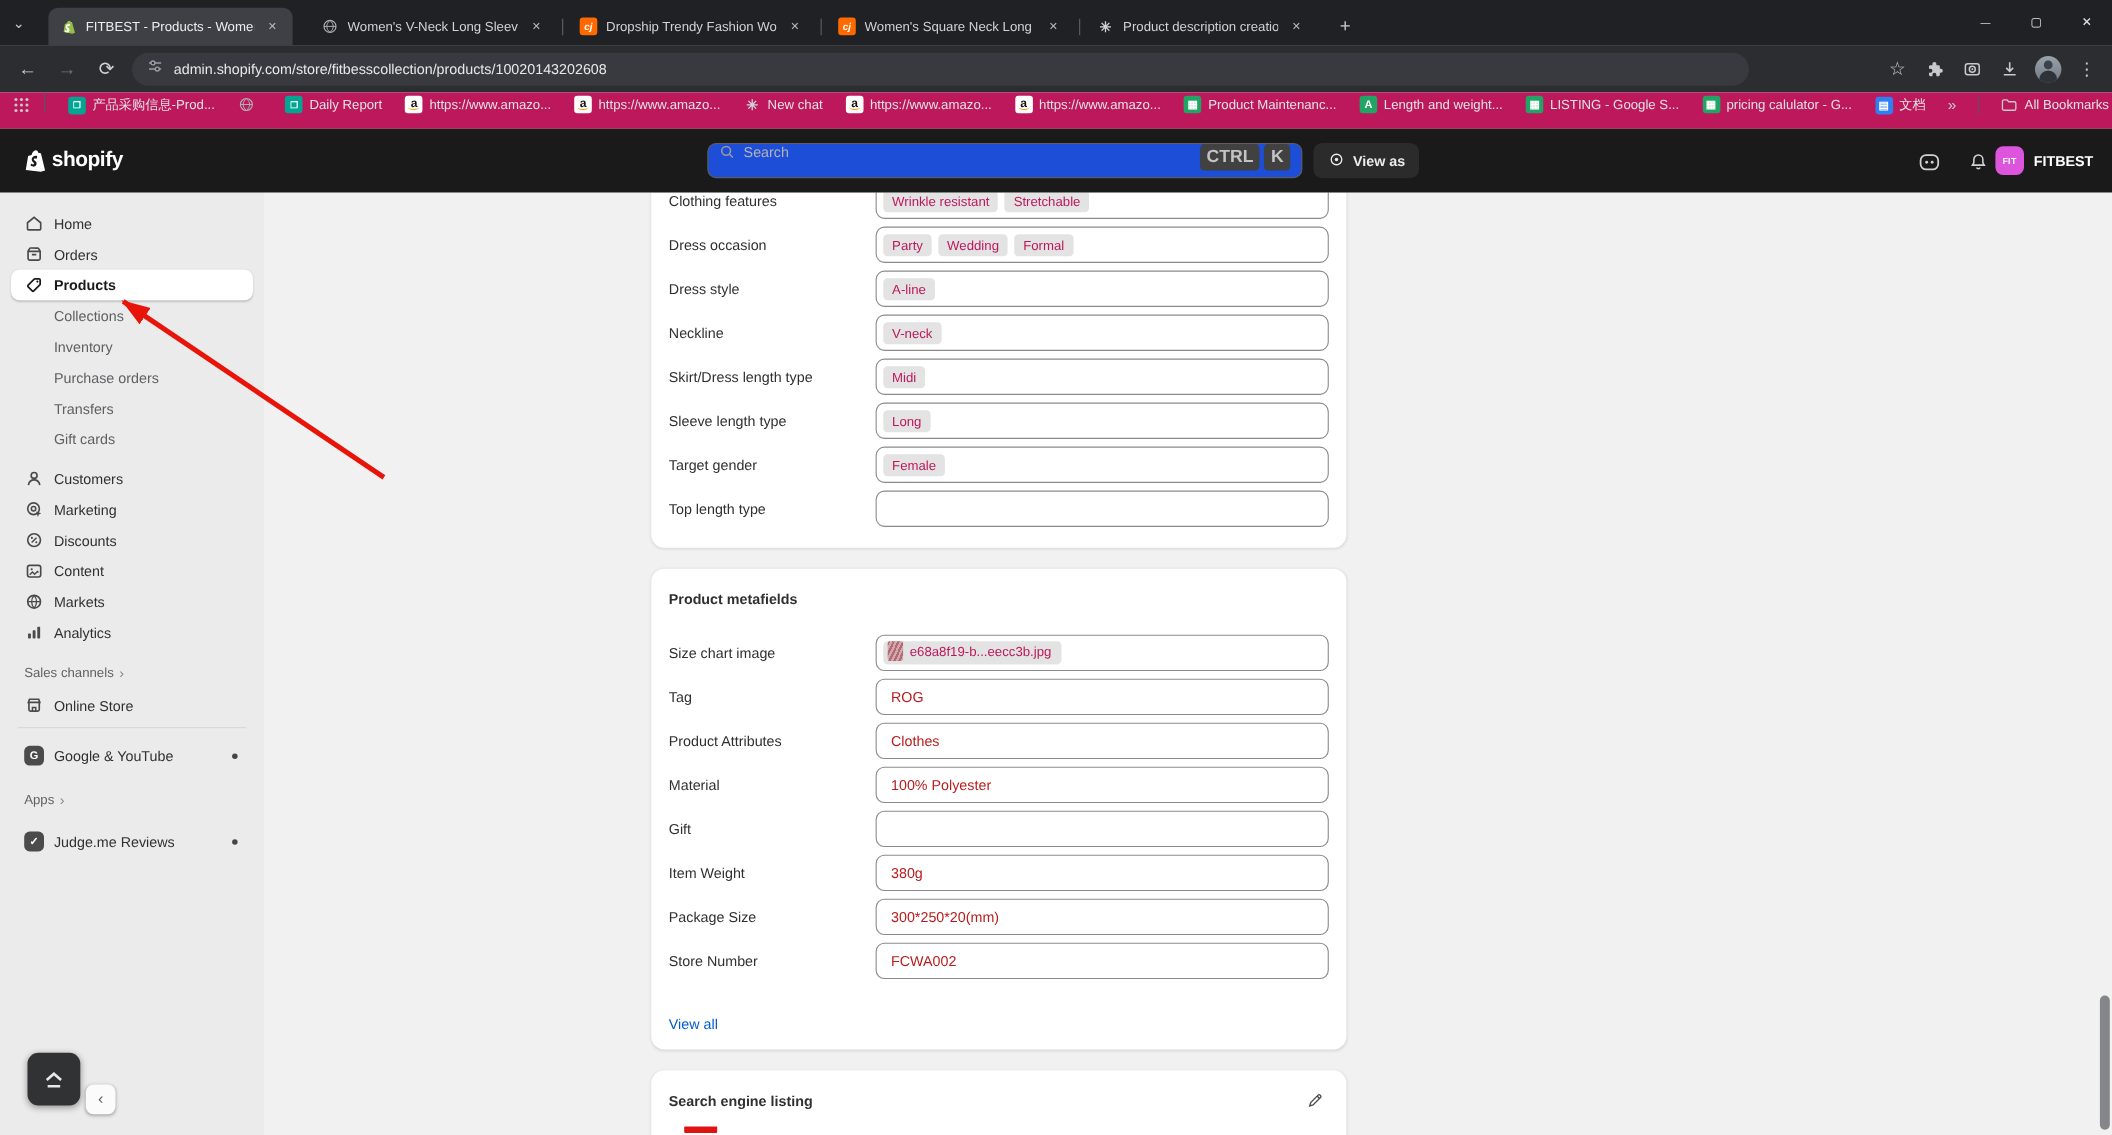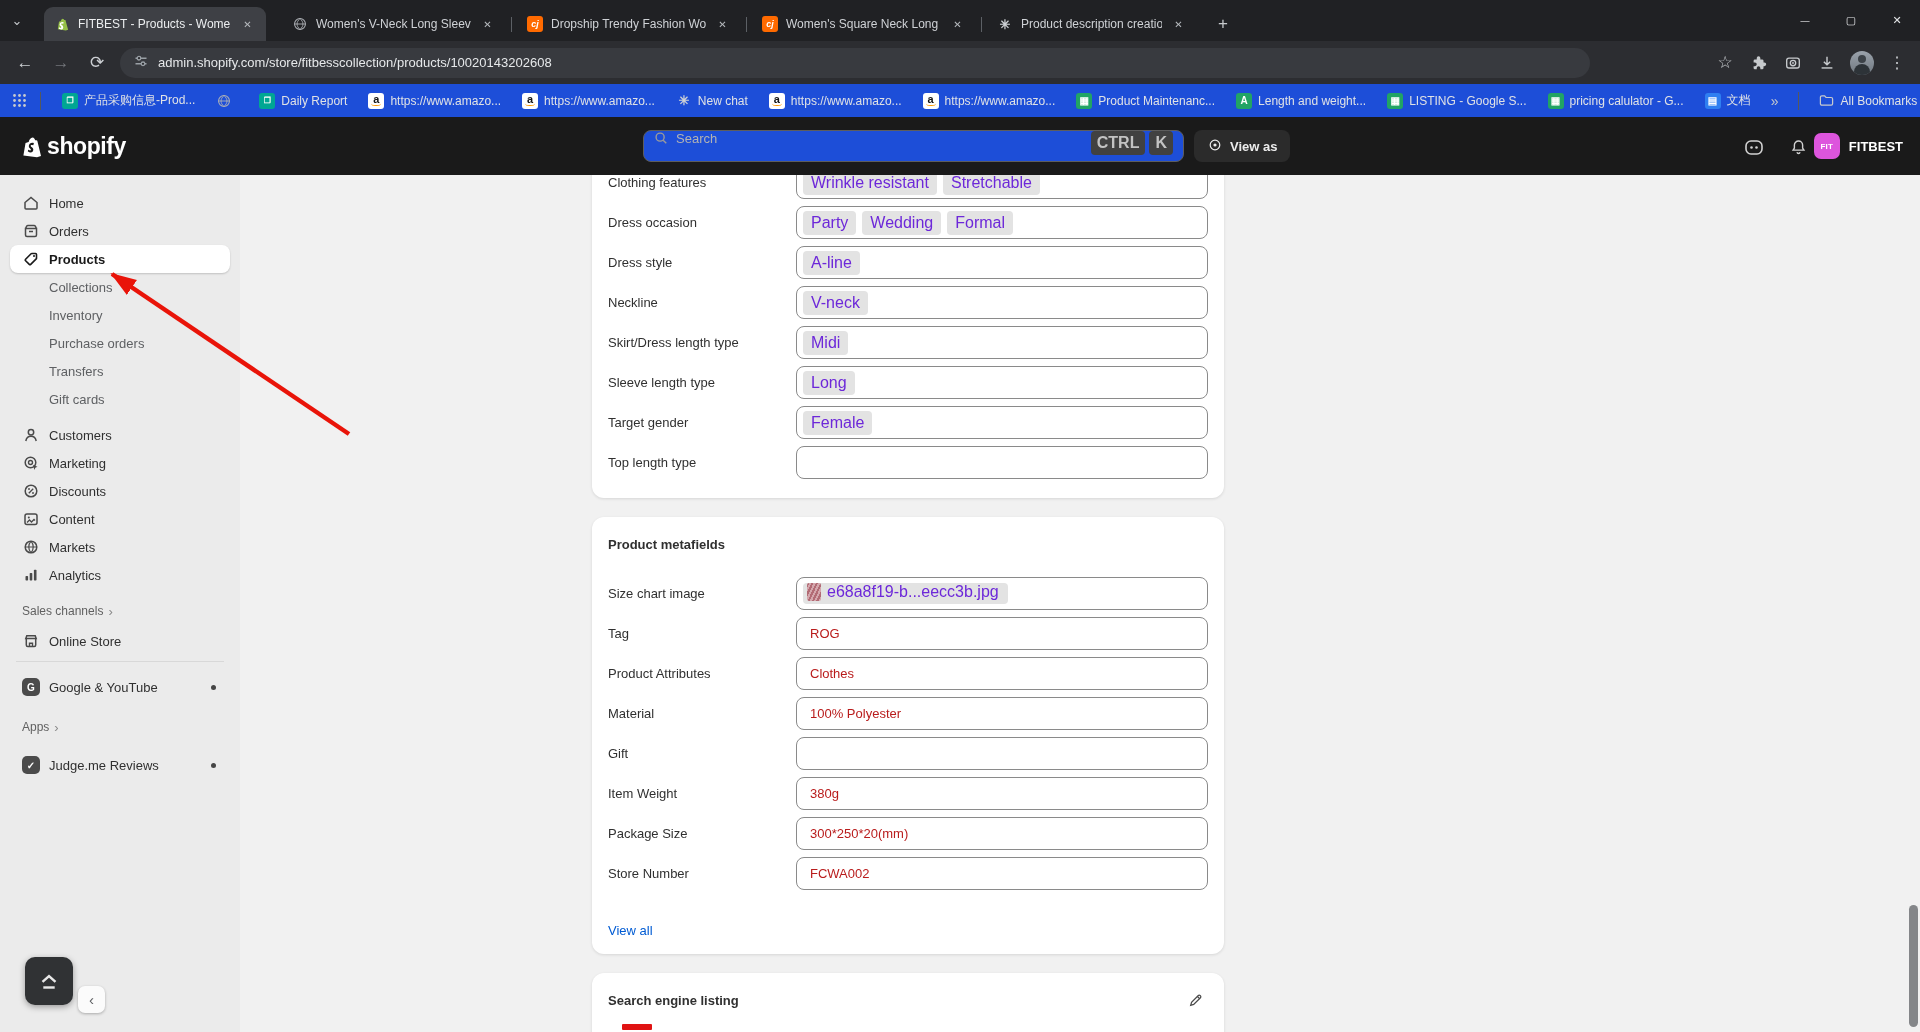--- a/index.html
+++ b/index.html
@@ -39,41 +39,41 @@
   .url{font-size:13px;color:#e6e8ea;white-space:nowrap}
   .addr-right{margin-left:auto;display:flex;align-items:center;gap:12px;padding-right:4px}
   .aico{width:22px;height:22px;display:flex;align-items:center;justify-content:center;color:#c7cacd;font-size:16px}
   .i-star::before{content:"☆";font-size:17px}
   .i-kebab::before{content:"⋮";font-size:16px}
   .avatar{width:24px;height:24px;border-radius:50%;background:linear-gradient(180deg,#9aa2ab 0%,#707880 100%);position:relative;overflow:hidden}
   .avatar::before{content:"";position:absolute;left:8px;top:4px;width:8px;height:8px;border-radius:50%;background:#3c4248}
   .avatar::after{content:"";position:absolute;left:4px;top:13px;width:16px;height:12px;border-radius:8px 8px 0 0;background:#2d3338}
 
   
-  #bmbar{top:84px;height:33px;background:#1d4ed8;display:flex;align-items:center;padding:0 12px;font-size:12px;color:#e0e2e5;gap:5px;z-index:10}
+  #bmbar{top:84px;height:33px;background:#be185d;display:flex;align-items:flex-start;padding:0 12px;font-size:12px;color:#e0e2e5;gap:5px;z-index:10}
   .bm{display:flex;align-items:center;gap:6px;padding:3px 8px;border-radius:6px;white-space:nowrap}
   .bmdiv{width:1px;height:18px;background:#55585c;margin:0 8px;flex:none}
   .fav-teal{background:#00a693}
   .fav-teal::before{content:"❐";font-size:8px}
   .fav-sheets{background:#21a464}
   .fav-sheets::before{content:"▦";font-size:10px}
   .fav-ga{background:#21a464}
   .fav-ga::before{content:"A";font-size:10px}
   .fav-bdoc{background:#2f7ff1}
   .fav-bdoc::before{content:"▤";font-size:10px}
   .fav-amz{background:#fff;color:#131313}
   .fav-amz::before{content:"a";font-size:11px;margin-top:-3px}
   .fav-amz::after{content:"";position:absolute;left:3px;bottom:3px;width:10px;height:4px;border-bottom:1.6px solid #f90;border-radius:50%}
   .i-ovf::before{content:"»";font-size:14px;color:#c7cacd}
   .bm-right{margin-left:auto;display:flex;align-items:center;gap:4px}
 
   
   #topbar{top:117px;height:58px;background:#1a1a1a;z-index:10}
   .logo{position:absolute;left:20px;top:16px;display:flex;align-items:center;gap:3px}
-  .logotext{color:#fff;font-size:23px;font-weight:bold;letter-spacing:-.4px}
+  .logotext{color:#fff;font-size:19px;font-weight:bold;letter-spacing:-.4px}
   .searchpill{position:absolute;left:643px;top:13px;width:541px;height:32px;background:#1d4ed8;border:1px solid #5d5d5d;border-radius:8px;display:flex;align-items:flex-start;padding:0 10px;gap:8px}
   .searchph{color:#b3b3b3;font-size:13px}
   .kbds{margin-left:auto;display:flex;gap:4px}
   .kbd{background:#414141;color:#c3c3c3;font-size:16px;border-radius:4px;padding:3px 6px;font-weight:600}
   .viewas{position:absolute;left:1194px;top:13px;height:32px;background:#2b2b2b;border-radius:8px;display:flex;align-items:center;gap:7px;padding:0 13px;color:#ececec;font-size:13px;font-weight:600}
   .tbic{position:absolute;top:18px;width:24px;height:24px;display:flex;align-items:center;justify-content:center}
   .storechip{position:absolute;right:17px;top:16px;display:flex;align-items:center;gap:9px}
   .fitbadge{width:26px;height:26px;border-radius:7px;background:#dd55dd;color:#fff;font-size:8px;font-weight:bold;display:flex;align-items:center;justify-content:center;letter-spacing:.3px}
   .storename{color:#fff;font-size:13px;font-weight:600}
 
@@ -90,21 +90,21 @@
   .appicon{width:18px;height:18px;border-radius:5px;background:#4b4b4b;color:#fff;font-size:10px;font-weight:bold;display:flex;align-items:center;justify-content:center;flex:none}
 
   
   #main{position:absolute;top:175px;left:240px;right:0;bottom:0;background:#f1f1f1;overflow:hidden}
   .card{position:absolute;left:352px;width:632px;background:#fff;border-radius:12px;box-shadow:0 1px 3px rgba(26,26,26,.12)}
   .cardtitle{position:absolute;left:16px;top:20px;font-size:13px;font-weight:700;color:#303030}
   .frow{position:absolute;left:16px;right:16px;height:33px}
   .flabel{position:absolute;left:0;top:0;height:33px;line-height:33px;font-size:13px;color:#303030}
   .finput{position:absolute;left:188px;width:412px;height:33px;border:1px solid #8a8a8a;border-radius:8px;background:#fff;display:flex;align-items:center;padding:0 6px;gap:6px}
   .finput .val{font-size:13px;color:#b91c1c;padding-left:7px;white-space:nowrap}
-  .chip{background:#e3e3e3;border-radius:4px;font-size:16px;color:#6d28d9;padding:4px 8px;line-height:1;white-space:nowrap}
+  .chip{background:#e3e3e3;border-radius:4px;font-size:12px;color:#be185d;padding:4px 8px;line-height:1;white-space:nowrap}
   .filechip{display:flex;align-items:center;gap:6px;padding:0 9px 3px 4px}
   .thumb{width:14px;height:18px;border-radius:2px;background:repeating-linear-gradient(115deg,#b26b75 0 2px,#d4a7ad 2px 4px)}
   .viewall{position:absolute;left:16px;top:406px;font-size:13px;color:#005bd3}
   .editbtn{position:absolute;right:14px;top:13px;width:28px;height:28px;display:flex;align-items:center;justify-content:center;border-radius:8px}
   .redclip{position:absolute;left:30px;top:51px;width:30px;height:6px;background:#e01313;border-radius:1px;overflow:hidden}
 
   
   .fab{position:absolute;left:25px;top:957px;width:48px;height:48px;border-radius:10px;background:#303234;box-shadow:0 2px 6px rgba(0,0,0,.35);display:flex;align-items:center;justify-content:center;z-index:40}
   .collapse{position:absolute;left:78px;top:986px;width:27px;height:27px;border-radius:7px;background:#fbfbfb;box-shadow:0 1px 3px rgba(0,0,0,.28);display:flex;align-items:center;justify-content:center;color:#5d5f62;font-size:15px;z-index:40}
   .collapse::before{content:"‹"}

